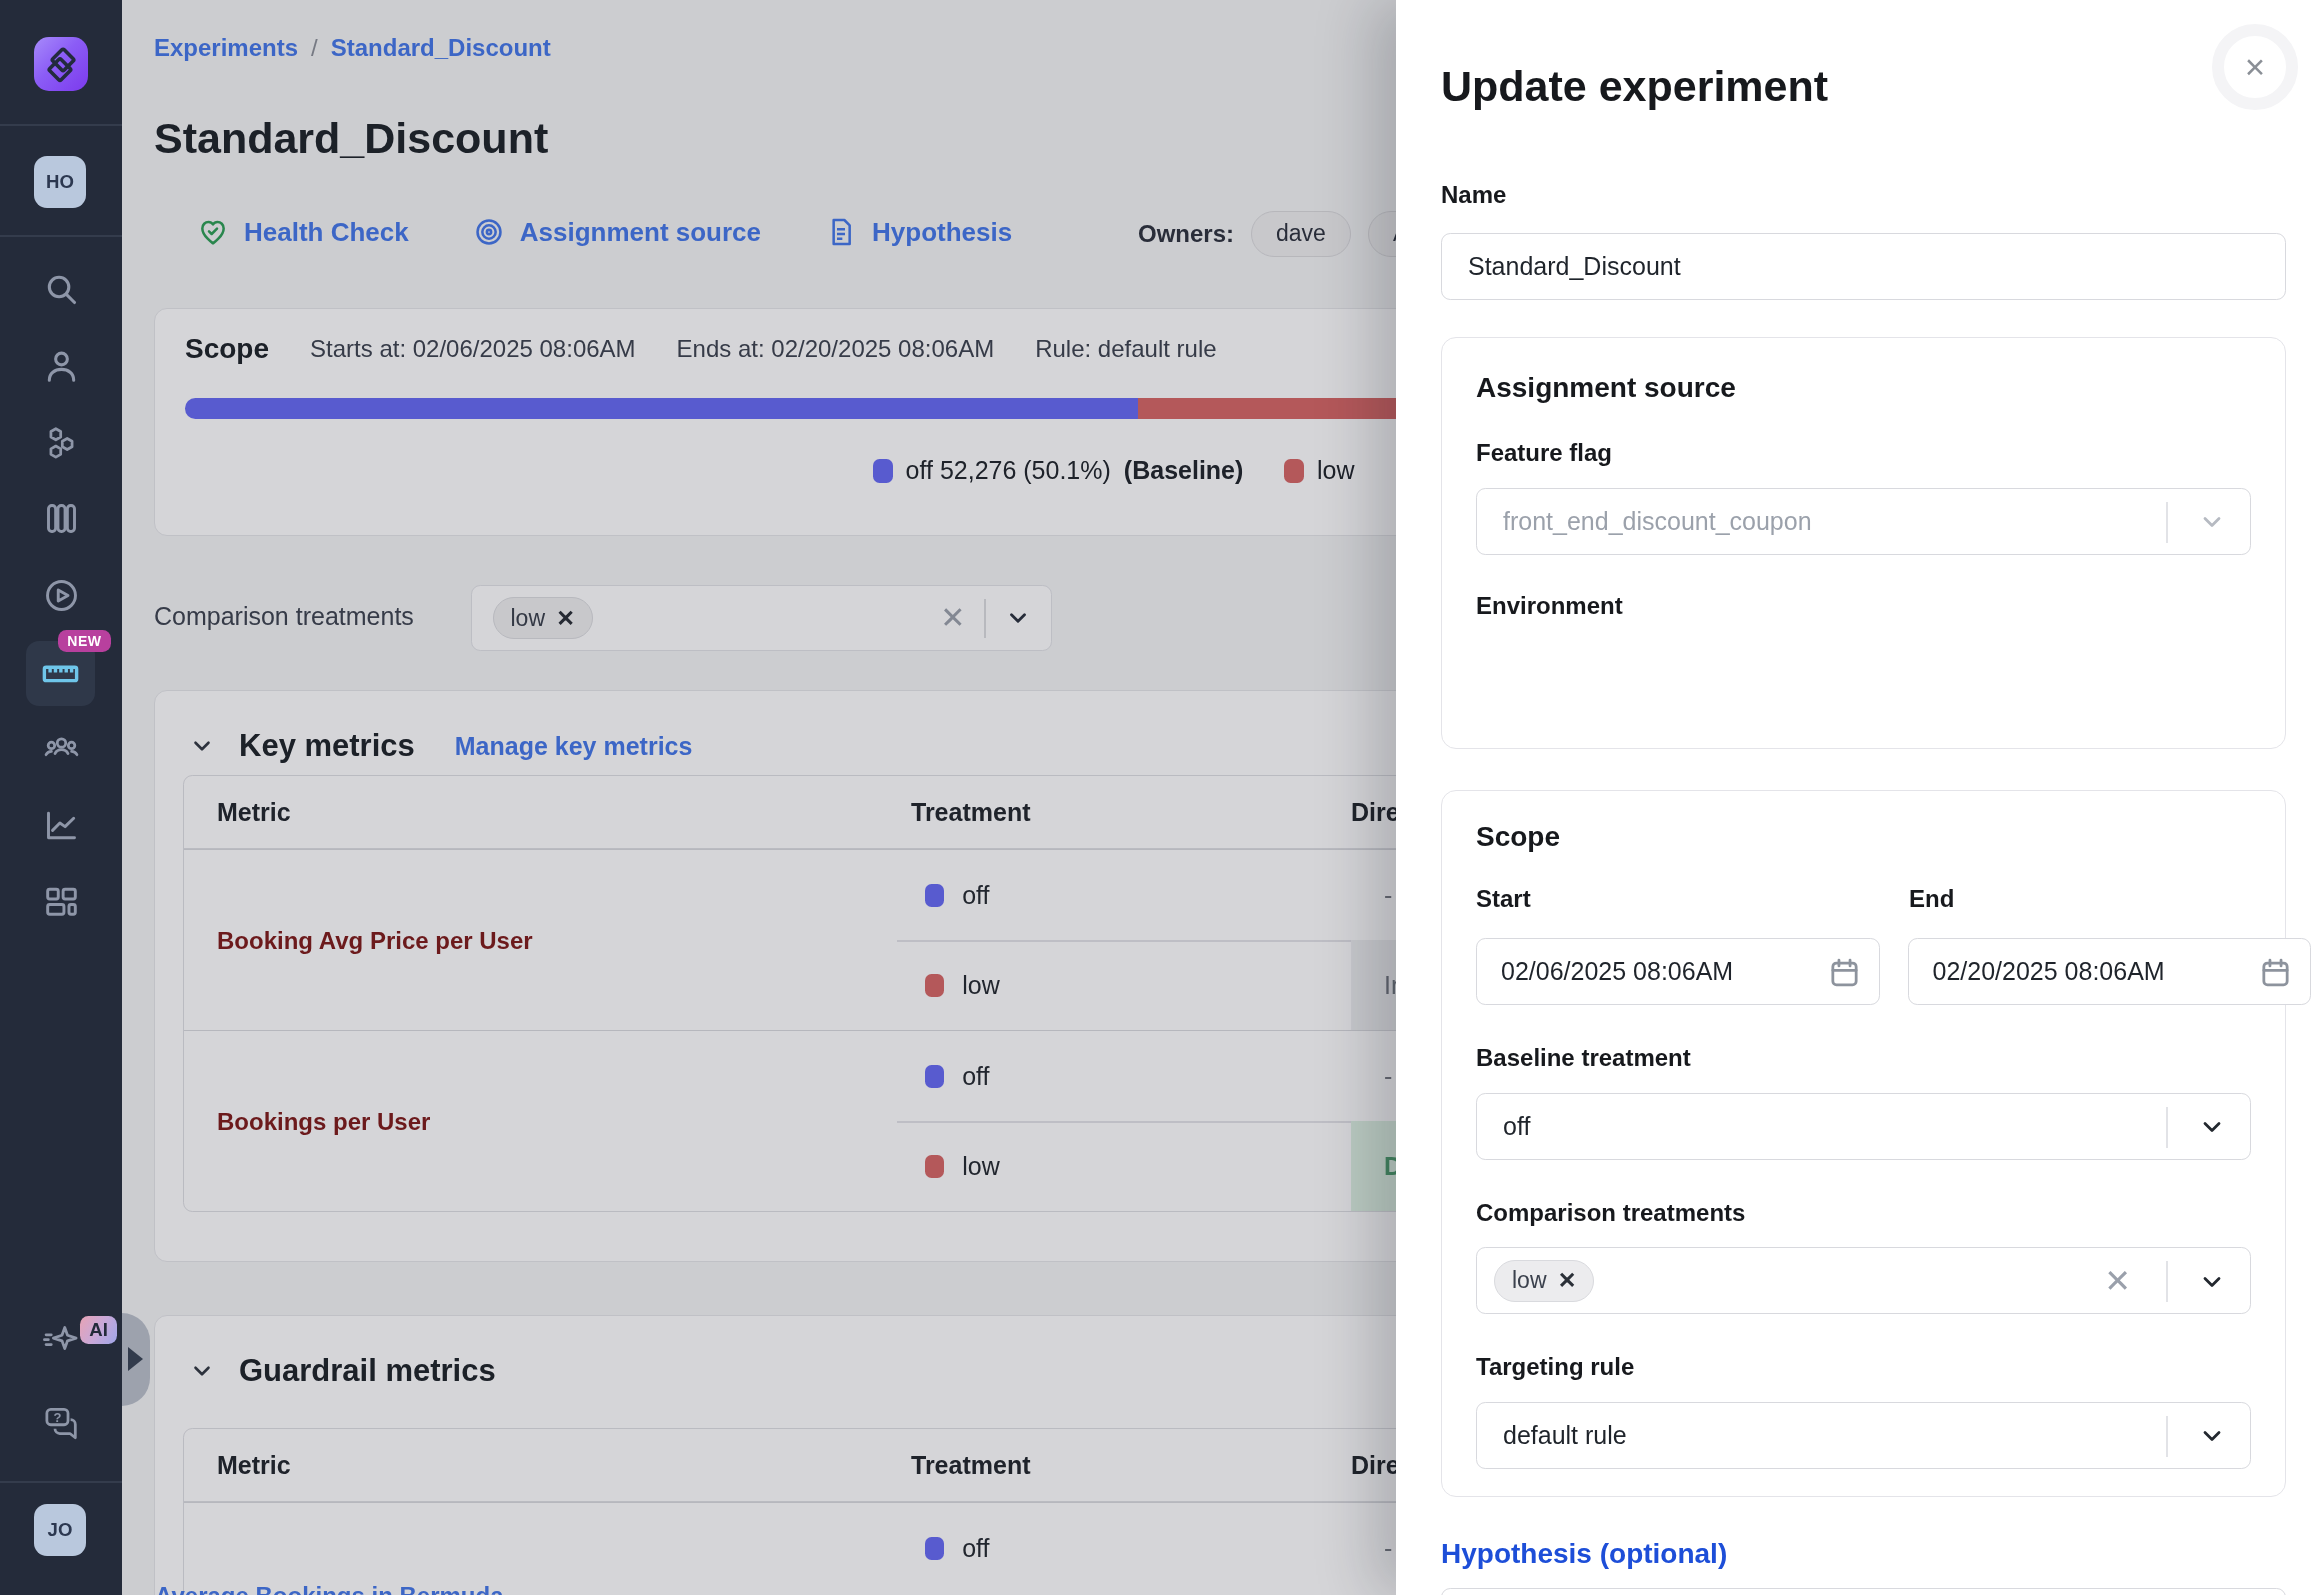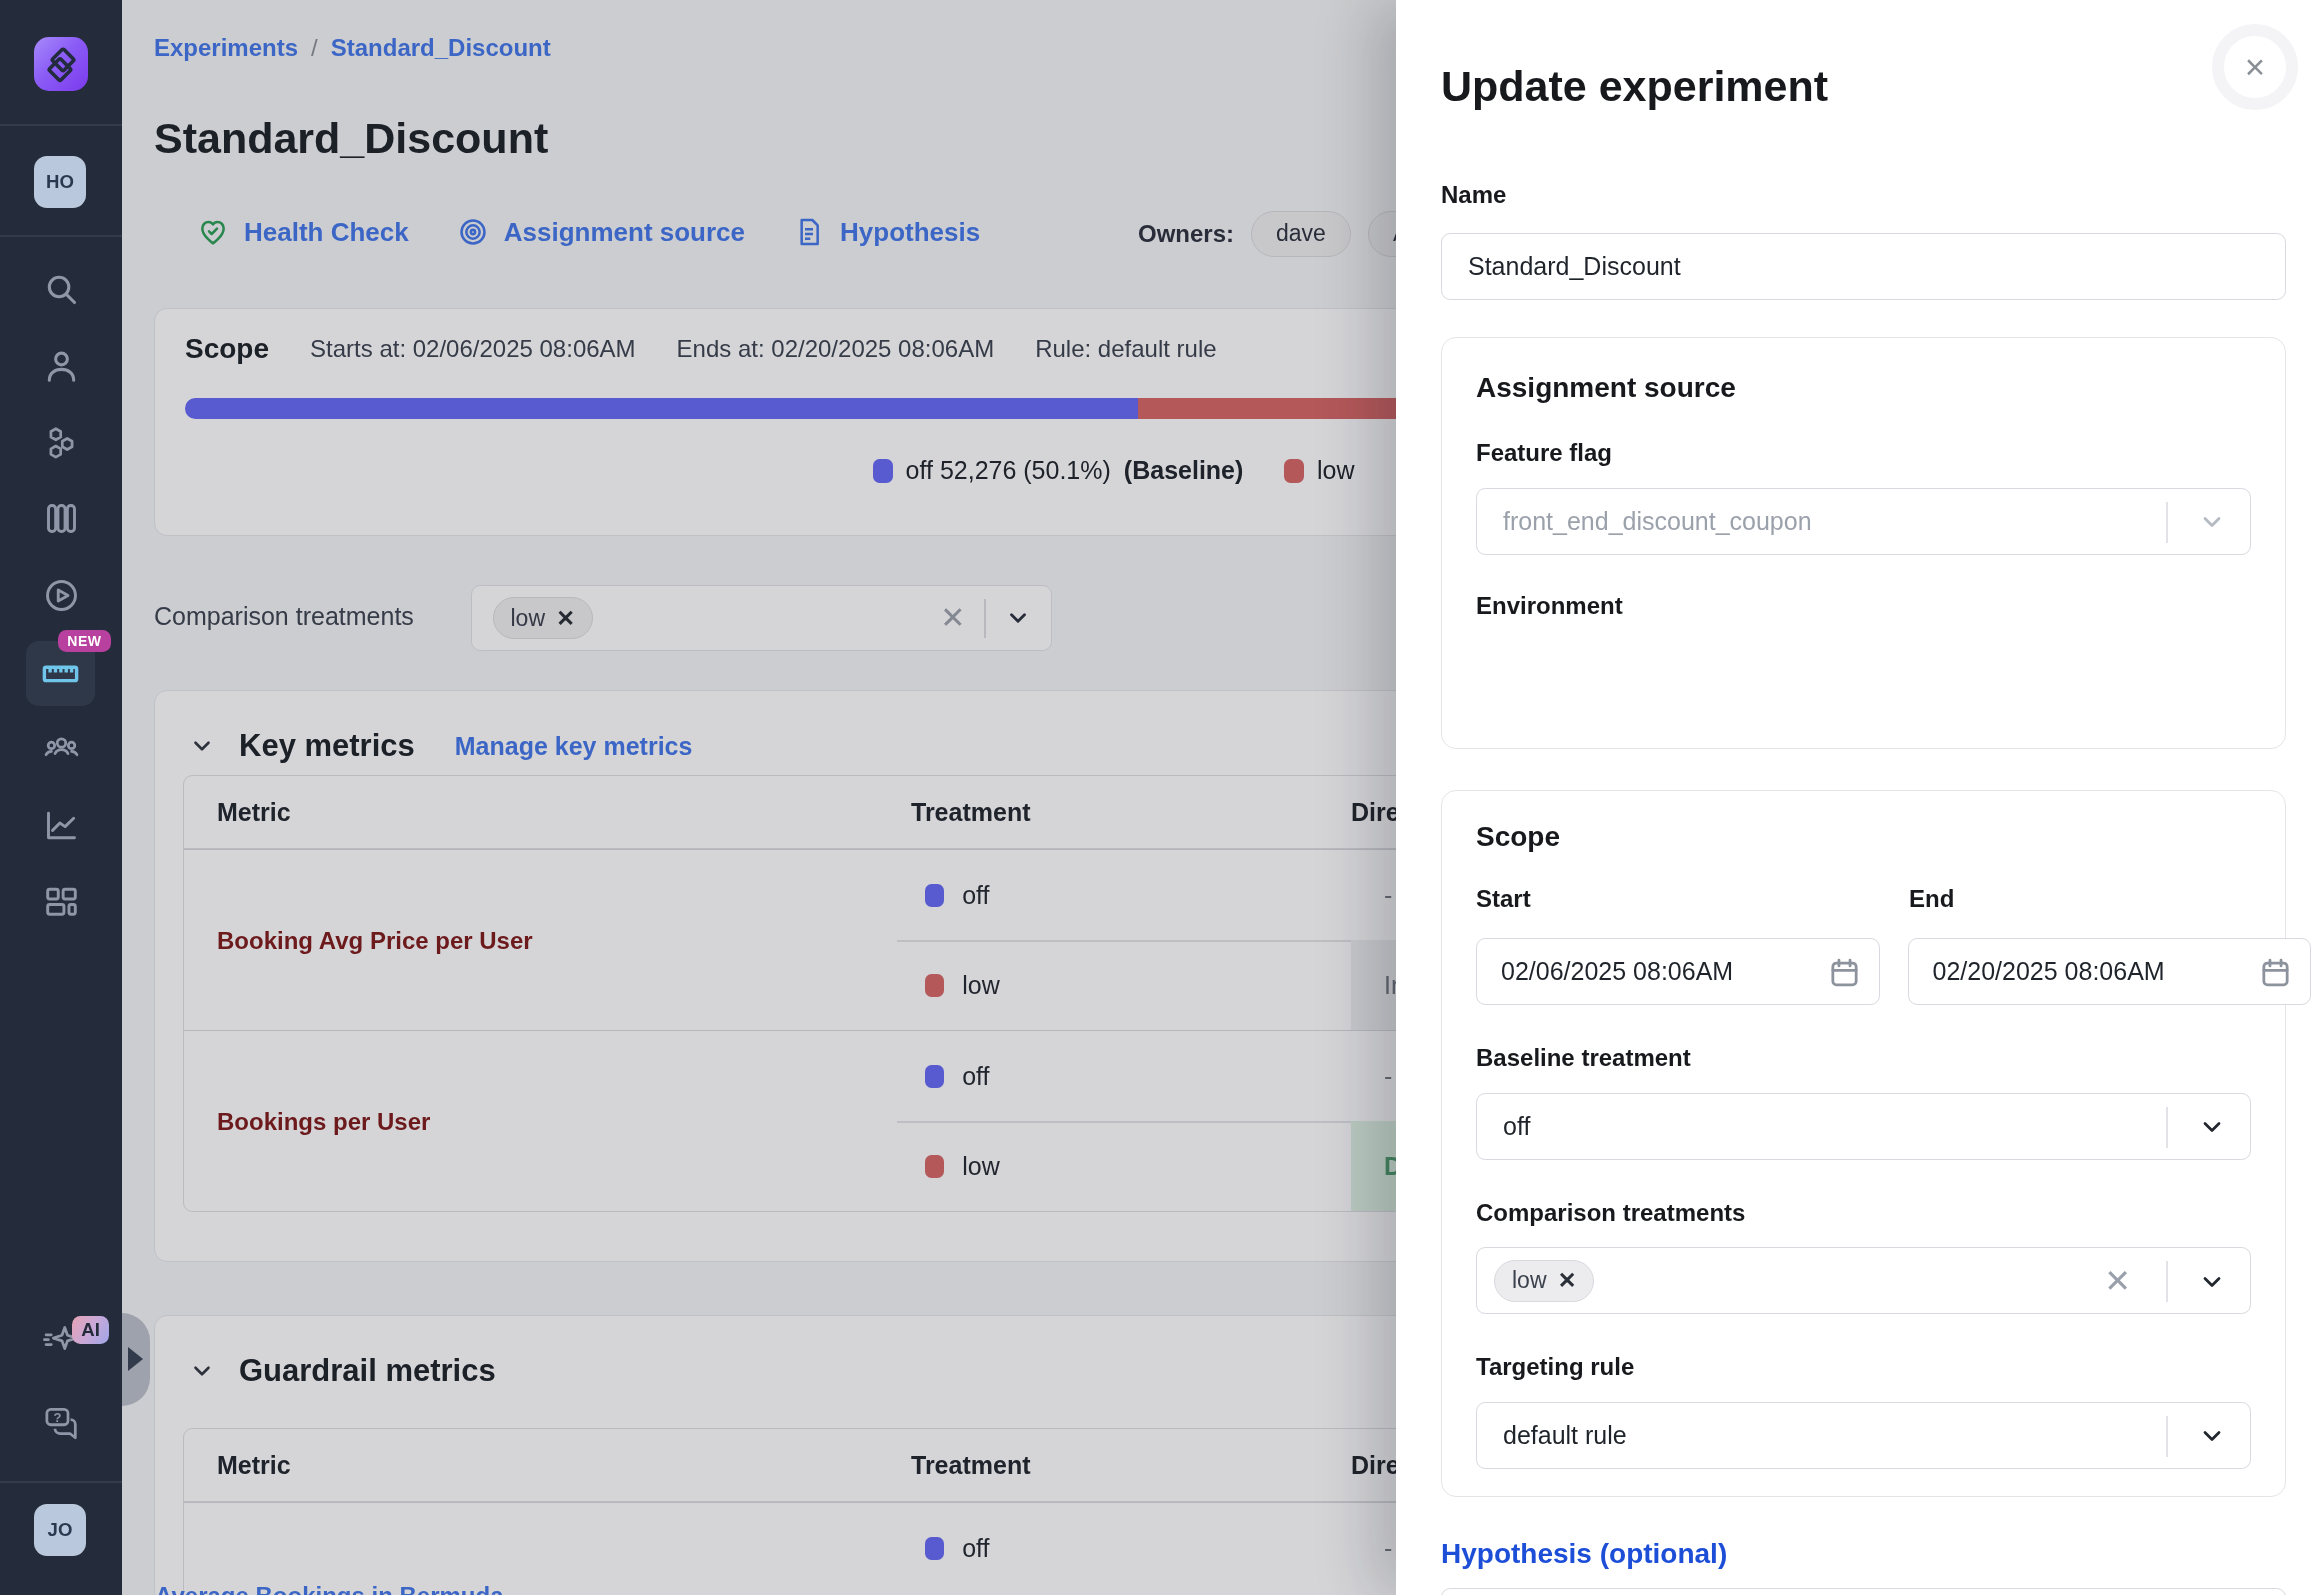--- a/index.html
+++ b/index.html
@@ -15,37 +15,37 @@
   .sb-divider { position:absolute; left:0; width:122px; height:1.9px; background:#343c4c; }
   .avatar { position:absolute; left:34px; width:52px; height:52px; border-radius:13px; background:#b9c8dd;
             color:#2c3850; font-size:18.6px; font-weight:700; display:flex; align-items:center; justify-content:center; }
   .sb-icon { position:absolute; left:41px; width:41px; height:41px; color:#8e96a8; display:flex; align-items:center; justify-content:center; }
   .sb-icon svg { width:39px; height:39px; }
   .active-item { position:absolute; left:26px; top:641px; width:69px; height:65px; background:#2f3849; border-radius:13px;
                  display:flex; align-items:center; justify-content:center; color:#6fc6ea; }
   .active-item svg { width:43px; height:43px; }
   .new-badge { position:absolute; left:58px; top:630px; background:#b8409e; color:#fff; font-size:14px; font-weight:700;
                letter-spacing:0.5px; padding:2.8px 9.3px; border-radius:8.4px; z-index:2; }
-  .ai-badge { position:absolute; left:72px; top:1316px; background:linear-gradient(120deg,#e8a3b4 0%,#c9a8d8 50%,#9fa6e8 100%);
+  .ai-badge { position:absolute; left:80px; top:1316px; background:linear-gradient(120deg,#e8a3b4 0%,#c9a8d8 50%,#9fa6e8 100%);
               color:#232a3a; font-size:18.6px; font-weight:700; padding:2.8px 9.3px; border-radius:8.4px; z-index:2; }
   .handle { position:absolute; left:122px; top:1313px; width:28px; height:93px; background:#b9bfca;
             border-radius:0 47px 47px 0; z-index:2; cursor:pointer; }
   .handle:after { content:""; position:absolute; left:5.6px; top:34px; border-left:15px solid #3a4456;
                   border-top:12px solid transparent; border-bottom:12px solid transparent; }
 
   
   .main { position:absolute; left:122px; top:0; width:2200px; height:1595px; background:#f1f2f4; z-index:1; }
   .dim { position:absolute; left:122px; top:0; width:1274px; height:1595px; background:rgba(10,13,22,0.16); z-index:3; pointer-events:none; }
 
   .breadcrumb { position:absolute; left:32px; top:34px; font-size:24px; font-weight:600; color:#4678e8; display:flex; gap:13px; }
   .breadcrumb .sep { color:#8b8f98; font-weight:400; }
   .breadcrumb a { cursor:pointer; }
   .page-title { position:absolute; left:32px; top:114px; font-size:43px; font-weight:700; color:#20252c; }
 
-  .hdr-links { position:absolute; left:75px; top:216px; display:flex; gap:48px; align-items:flex-end; }
+  .hdr-links { position:absolute; left:75px; top:216px; display:flex; gap:64px; align-items:flex-end; }
   .hdr-link { display:flex; gap:15px; align-items:center; color:#4678e8; font-size:26px; font-weight:700; cursor:pointer; }
   .hdr-link svg { width:32px; height:32px; }
   .hdr-link .green { color:#2f9e57; }
   .owners { position:absolute; left:1016px; top:211px; display:flex; gap:17px; align-items:center; }
   .owners .lbl { font-size:24px; font-weight:700; color:#2f3440; }
   .pill { background:#ececee; border:1.9px solid #d8d8db; border-radius:26px; padding:8.4px 24px; font-size:23px; color:#2f3440; cursor:pointer; }
 
   .card { position:absolute; left:32px; width:1864px; background:#fcfcfd; border:1.9px solid #e3e4e8; border-radius:13px; }
   .scope-card { top:308px; height:228px; }
   .scope-head { position:absolute; left:30px; top:24px; display:flex; align-items:center; gap:41px; }

